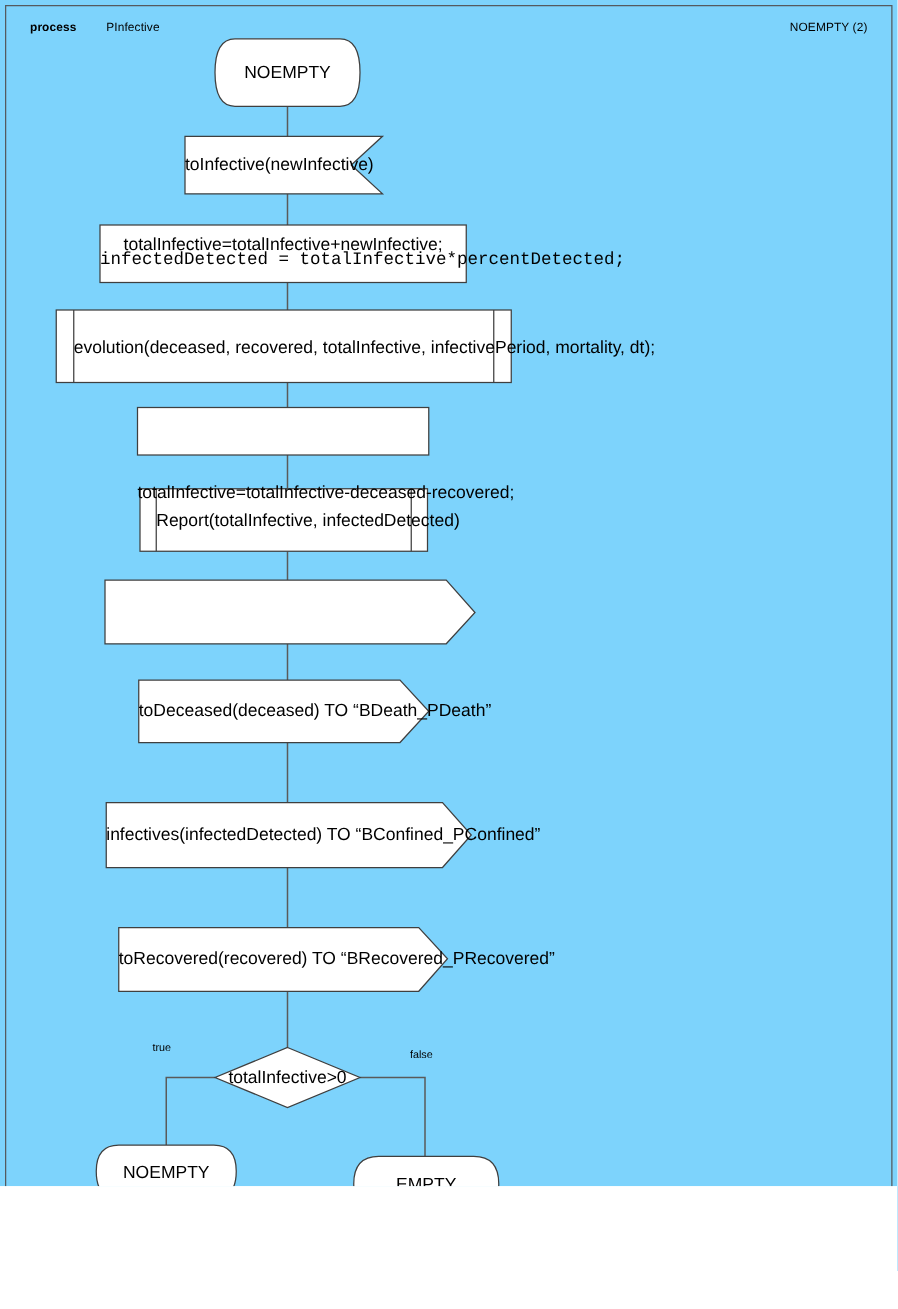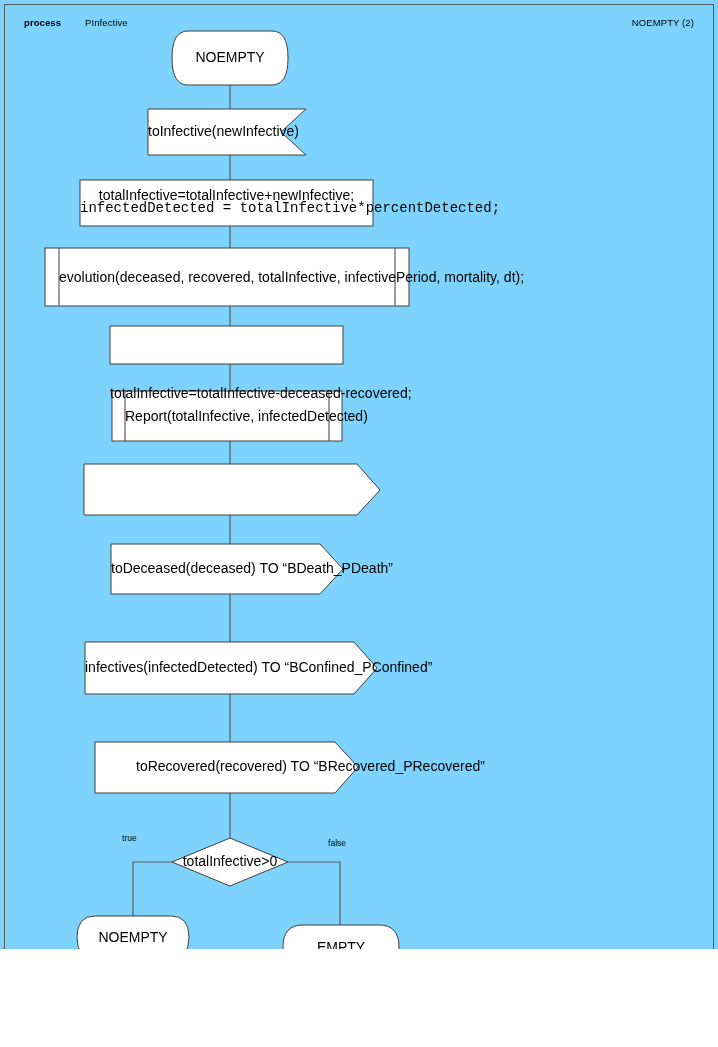--- a/index.html
+++ b/index.html
@@ -165,21 +165,21 @@
 
   <div class="lbl" style="left:110px; top:339px; width:233px;margin-top:48px;">totalInfective=totalInfective-deceased-recovered;</div>
 
   <div class="lbl" style="left:125px; top:410px; width:204px;">Report(totalInfective, infectedDetected)</div>
 
 
   <div class="lbl" style="left:111px; top:562px; width:209px;">toDeceased(deceased) TO “BDeath_PDeath”</div>
 
   <div class="lbl" style="left:85px; top:661px; width:269px;">infectives(infectedDetected) TO “BConfined_PConfined”</div>
 
-  <div class="lbl" style="left:95px; top:760px; width:240px;padding-left:41px;">toRecovered(recovered) TO “BRecovered_PRecovered”</div>
+  <div class="lbl" style="left:95px; top:760px; width:240px;">toRecovered(recovered) TO “BRecovered_PRecovered”</div>
 
   <div class="lbl" style="left:172px; top:855px; width:116px;">totalInfective&gt;0</div>
 
   <div class="branch-lbl" style="left:122px; top:833px;">true</div>
   <div class="branch-lbl" style="left:328px; top:838px;">false</div>
 
   <div class="lbl" style="left:77px; top:931px; width:112px;">NOEMPTY</div>
 
   <div class="lbl" style="left:283px; top:941px; width:116px;">EMPTY</div>
 

